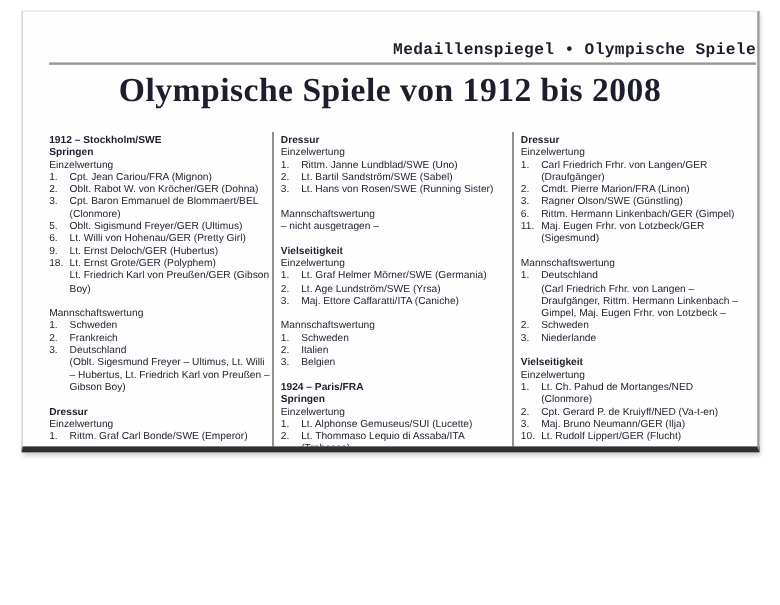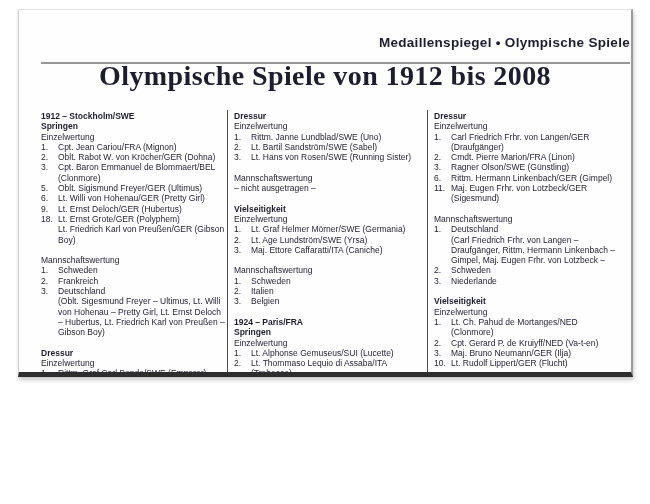--- a/index.html
+++ b/index.html
@@ -23,22 +23,22 @@
     border-top:1px solid var(--edge-top);
     border-right:2px solid var(--edge-right);
     border-bottom:5px solid var(--edge-dark);
     overflow:hidden;
     box-shadow:1px 3px 4px rgba(0,0,0,0.22);
   }
   .breadcrumb-wrap{
     position:absolute;top:25px;left:22px;right:1px;
     text-align:right;
     border-bottom:2px solid var(--rule);
-    padding-bottom:12px;
-    font-family:Liberation Sans, sans-serif;
+    padding-bottom:2px;
+    font-family:Liberation Mono, monospace;
     font-weight:bold;font-size:13.5px;line-height:15px;
     color:var(--text);letter-spacing:0.3px;
   }
   .title{
     position:absolute;top:49px;left:0;right:0;
     text-align:center;
     font-family:"Liberation Serif",serif;
     font-weight:bold;
     font-size:28px;line-height:34px;
     color:var(--text);letter-spacing:0.4px;
@@ -119,21 +119,20 @@
         </div>
         <div class="line">
           <span class="num">2.</span>
           <span class="txt">Frankreich</span>
         </div>
         <div class="line">
           <span class="num">3.</span>
           <span class="txt">Deutschland</span>
         </div>
         <div class="line indent">(Oblt. Sigesmund Freyer – Ultimus, Lt. Willi</div>
-        <div class="line indent">von Hohenau – Pretty Girl, Lt. Ernst Deloch</div>
         <div class="line indent">– Hubertus, Lt. Friedrich Karl von Preußen –</div>
         <div class="line indent">Gibson Boy)</div>
         <div class="line">&nbsp;</div>
         <div class="line bold">Dressur</div>
         <div class="line">Einzelwertung</div>
         <div class="line">
           <span class="num">1.</span>
           <span class="txt">Rittm. Graf Carl Bonde/SWE (Emperor)</span>
         </div>
       </div>

